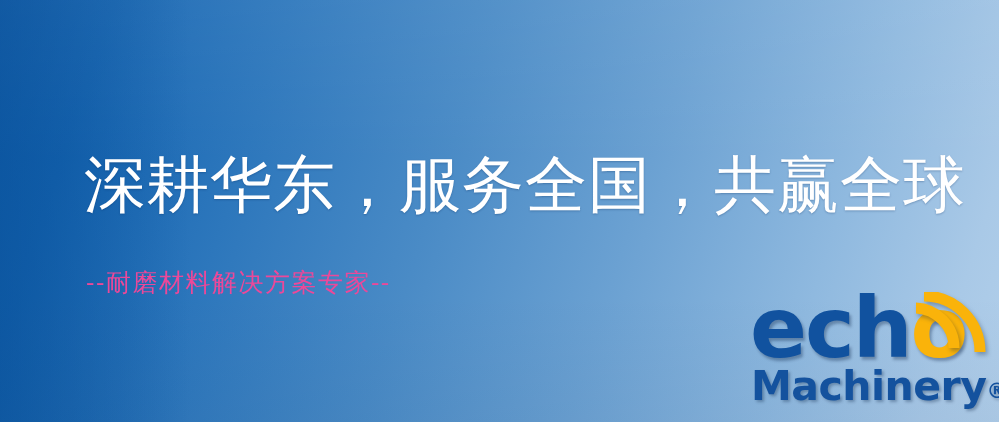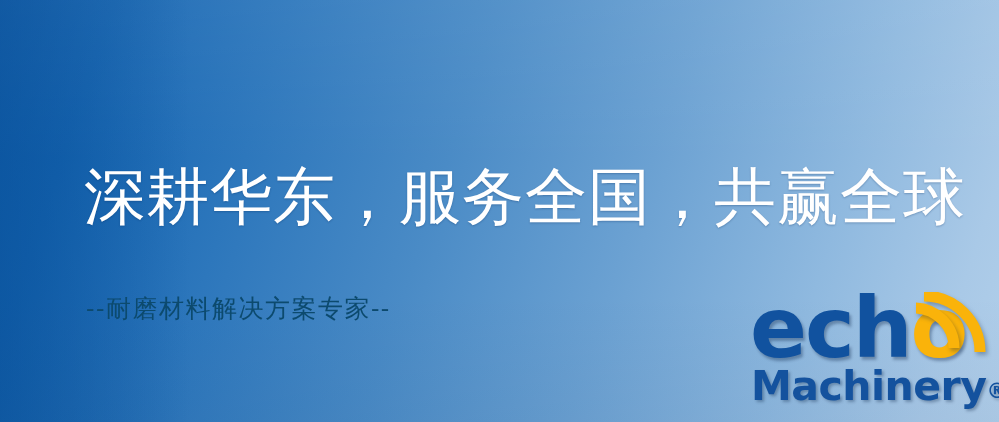--- a/index.html
+++ b/index.html
@@ -44,40 +44,39 @@
   #bg-left-wedge {
     position: absolute;
     left: 0; top: 0; bottom: 0;
     width: 190px;
     background: linear-gradient(90deg, rgba(8,78,150,0.55) 0%, rgba(8,78,150,0.0) 100%);
   }
 
   #headline {
     position: absolute;
     left: 84px;
-    top: 164px;
+    top: 152px;
     color: #ffffff;
     font-family: "DejaVu Serif", "Liberation Serif", serif;
     font-size: 62px;
     line-height: 1.05;
     letter-spacing: 1px;
     white-space: nowrap;
     text-shadow: 0 1px 2px rgba(0,40,90,0.28);
   }
 
   #subtitle {
     position: absolute;
     left: 86px;
     top: 266px;
-    color: #0c4a6e;
+    color: #ec4899;
     font-family: "DejaVu Serif", "Liberation Serif", serif;
     font-size: 25px;
     letter-spacing: 1.5px;
     white-space: nowrap;
-    margin-top: 26px;
   }
 
   
   #logo {
     position: absolute;
     left: 748px;
     top: 296px;
     width: 251px;
     height: 126px;
   }

